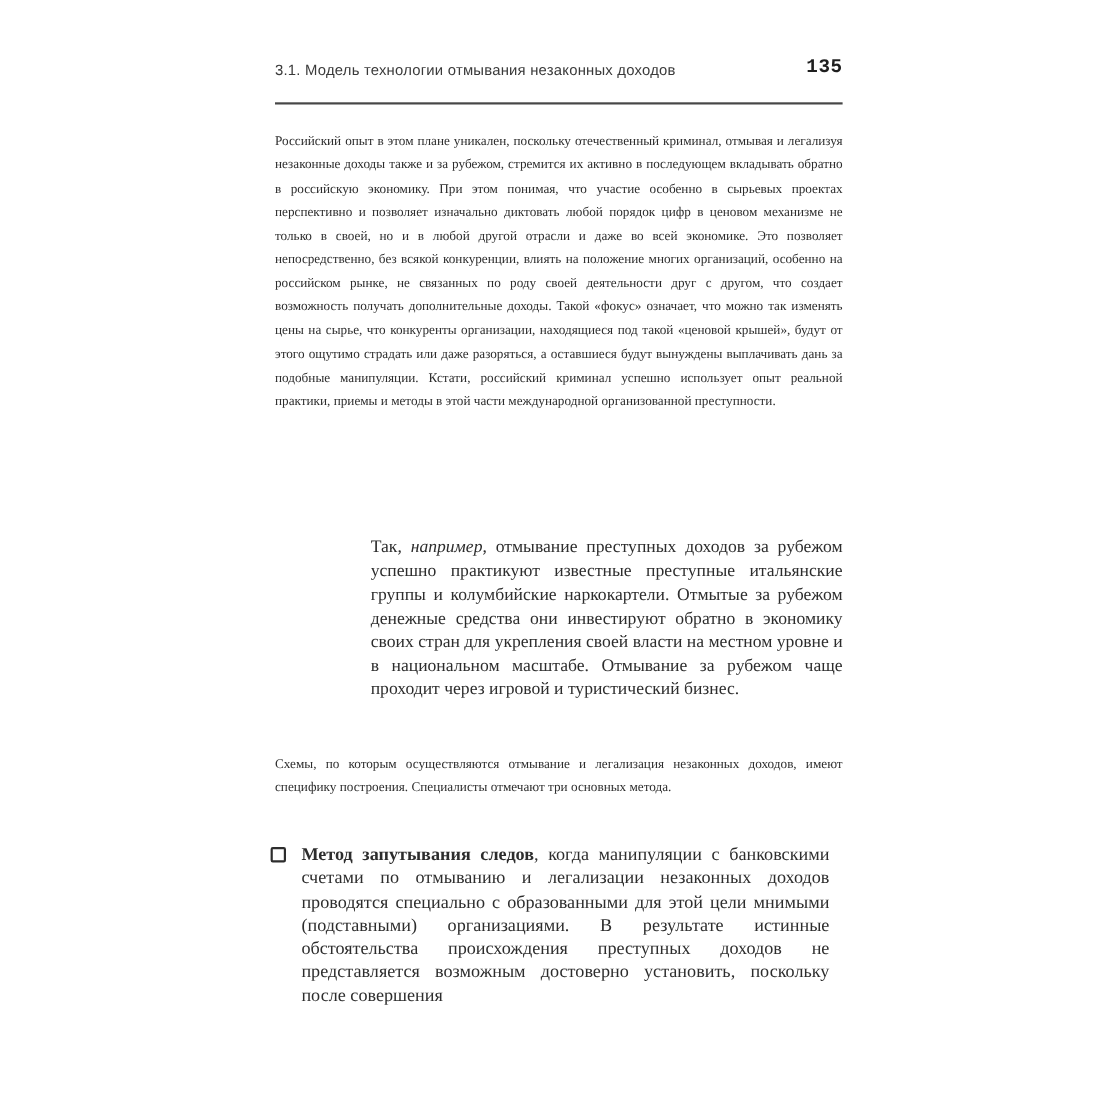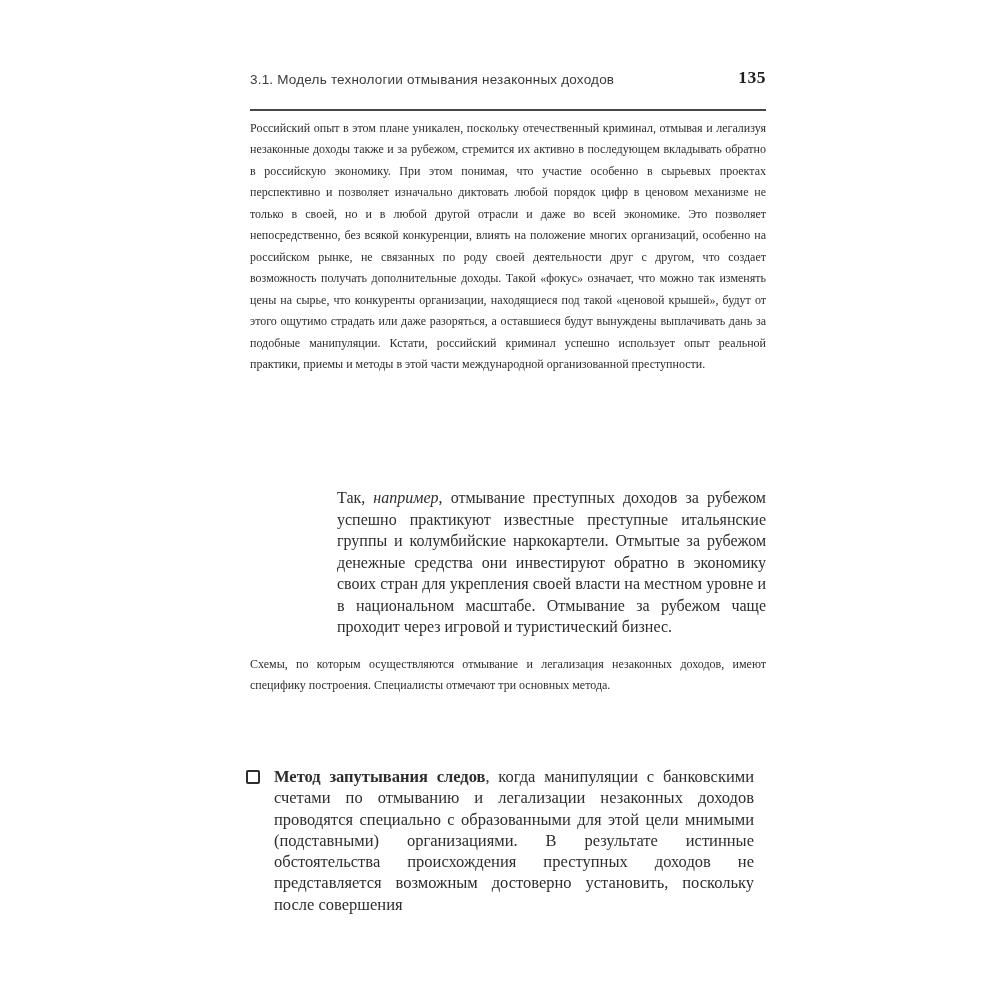--- a/index.html
+++ b/index.html
@@ -29,42 +29,41 @@
     border-bottom: 2px solid #474747;
     padding-bottom: 22px;
   }
   .running-title {
     font-family: "Liberation Sans", sans-serif;
     font-size: 13.5px;
     color: #3a3a3a;
     letter-spacing: 0.2px;
   }
   .page-number {
-    font-family: Liberation Serif, serif;
+    font-family: Liberation Mono, monospace;
     font-size: 17.5px;
     font-weight: bold;
     color: #1f1f1f;
     letter-spacing: 0.5px;
     line-height: 1;
-    margin-top: 16px;
   }
 
   
   .para {
     position: absolute;
     left: 250px;
     width: 516px;
     margin: 0;
     font-size: 12px;
     line-height: 21.45px;
     text-align: justify;
     color: #2d2d2d;
   }
   .para-1 { top: 118px; }
-  .para-2 { top: 654px; }
+  .para-2 { top: 684px; }
 
   
   .example-block {
     position: absolute;
     left: 337px;
     top: 487px;
     width: 429px;
     margin: 0;
     font-size: 16px;
     line-height: 21.5px;

